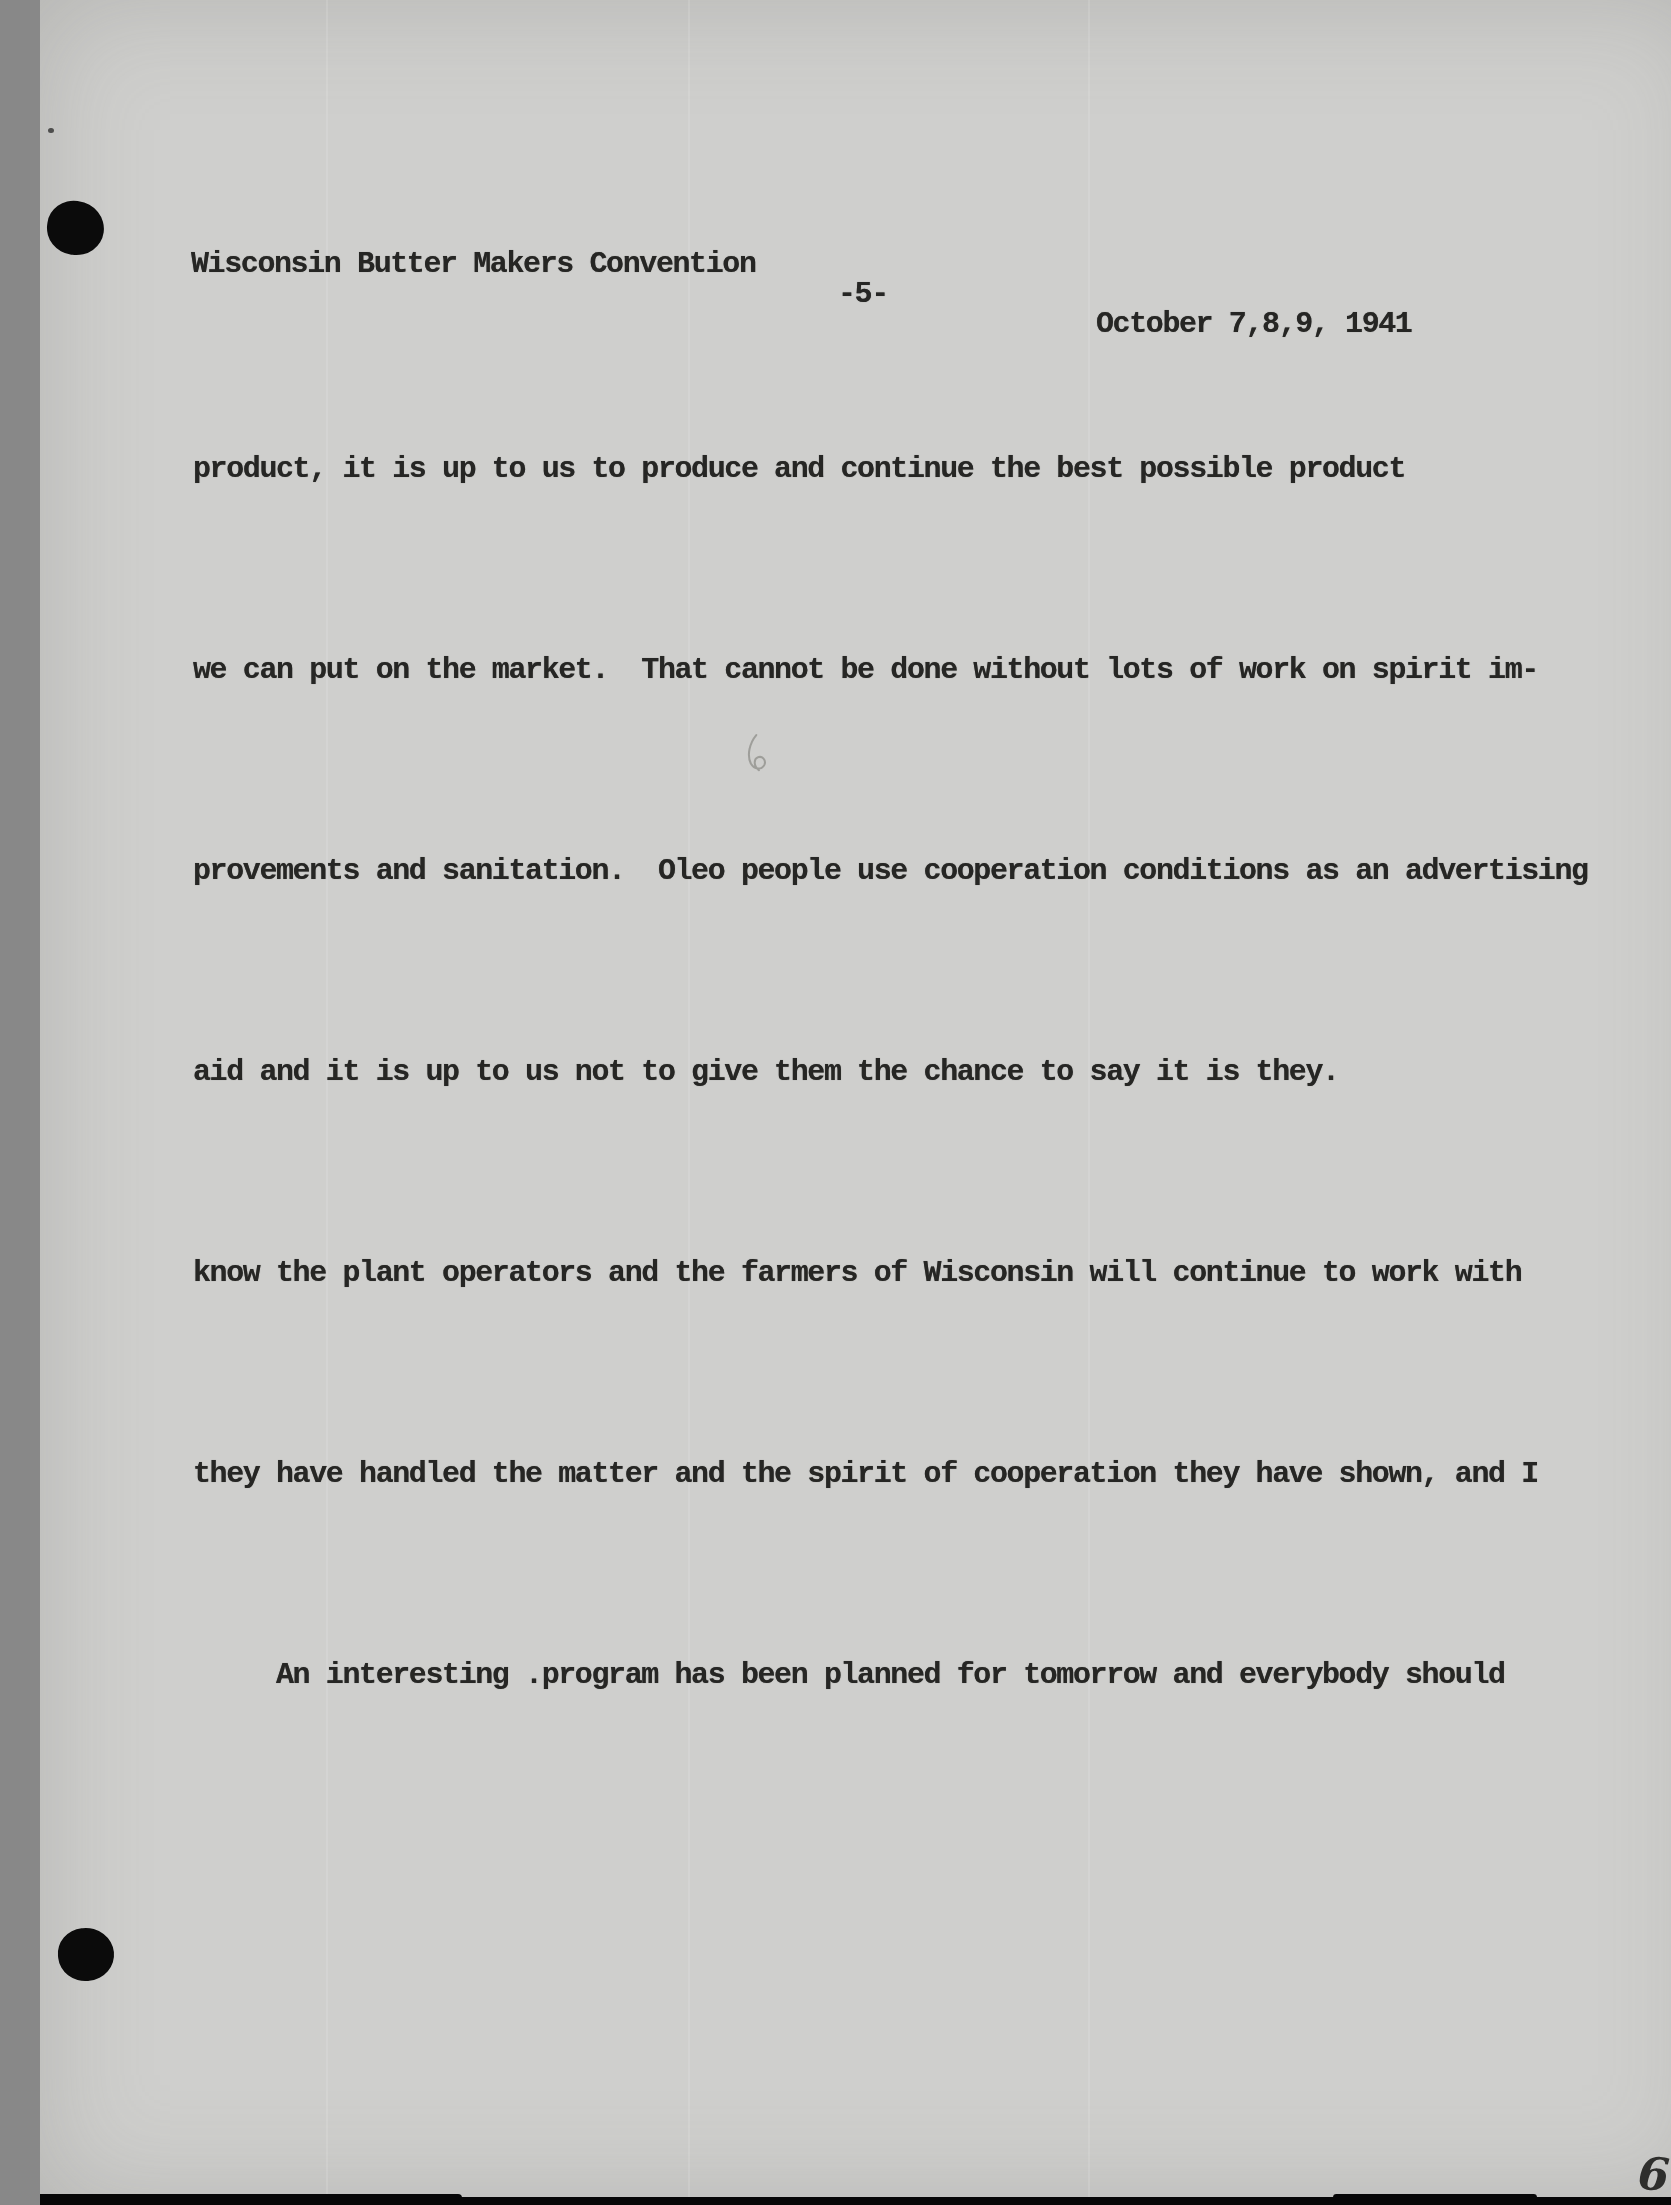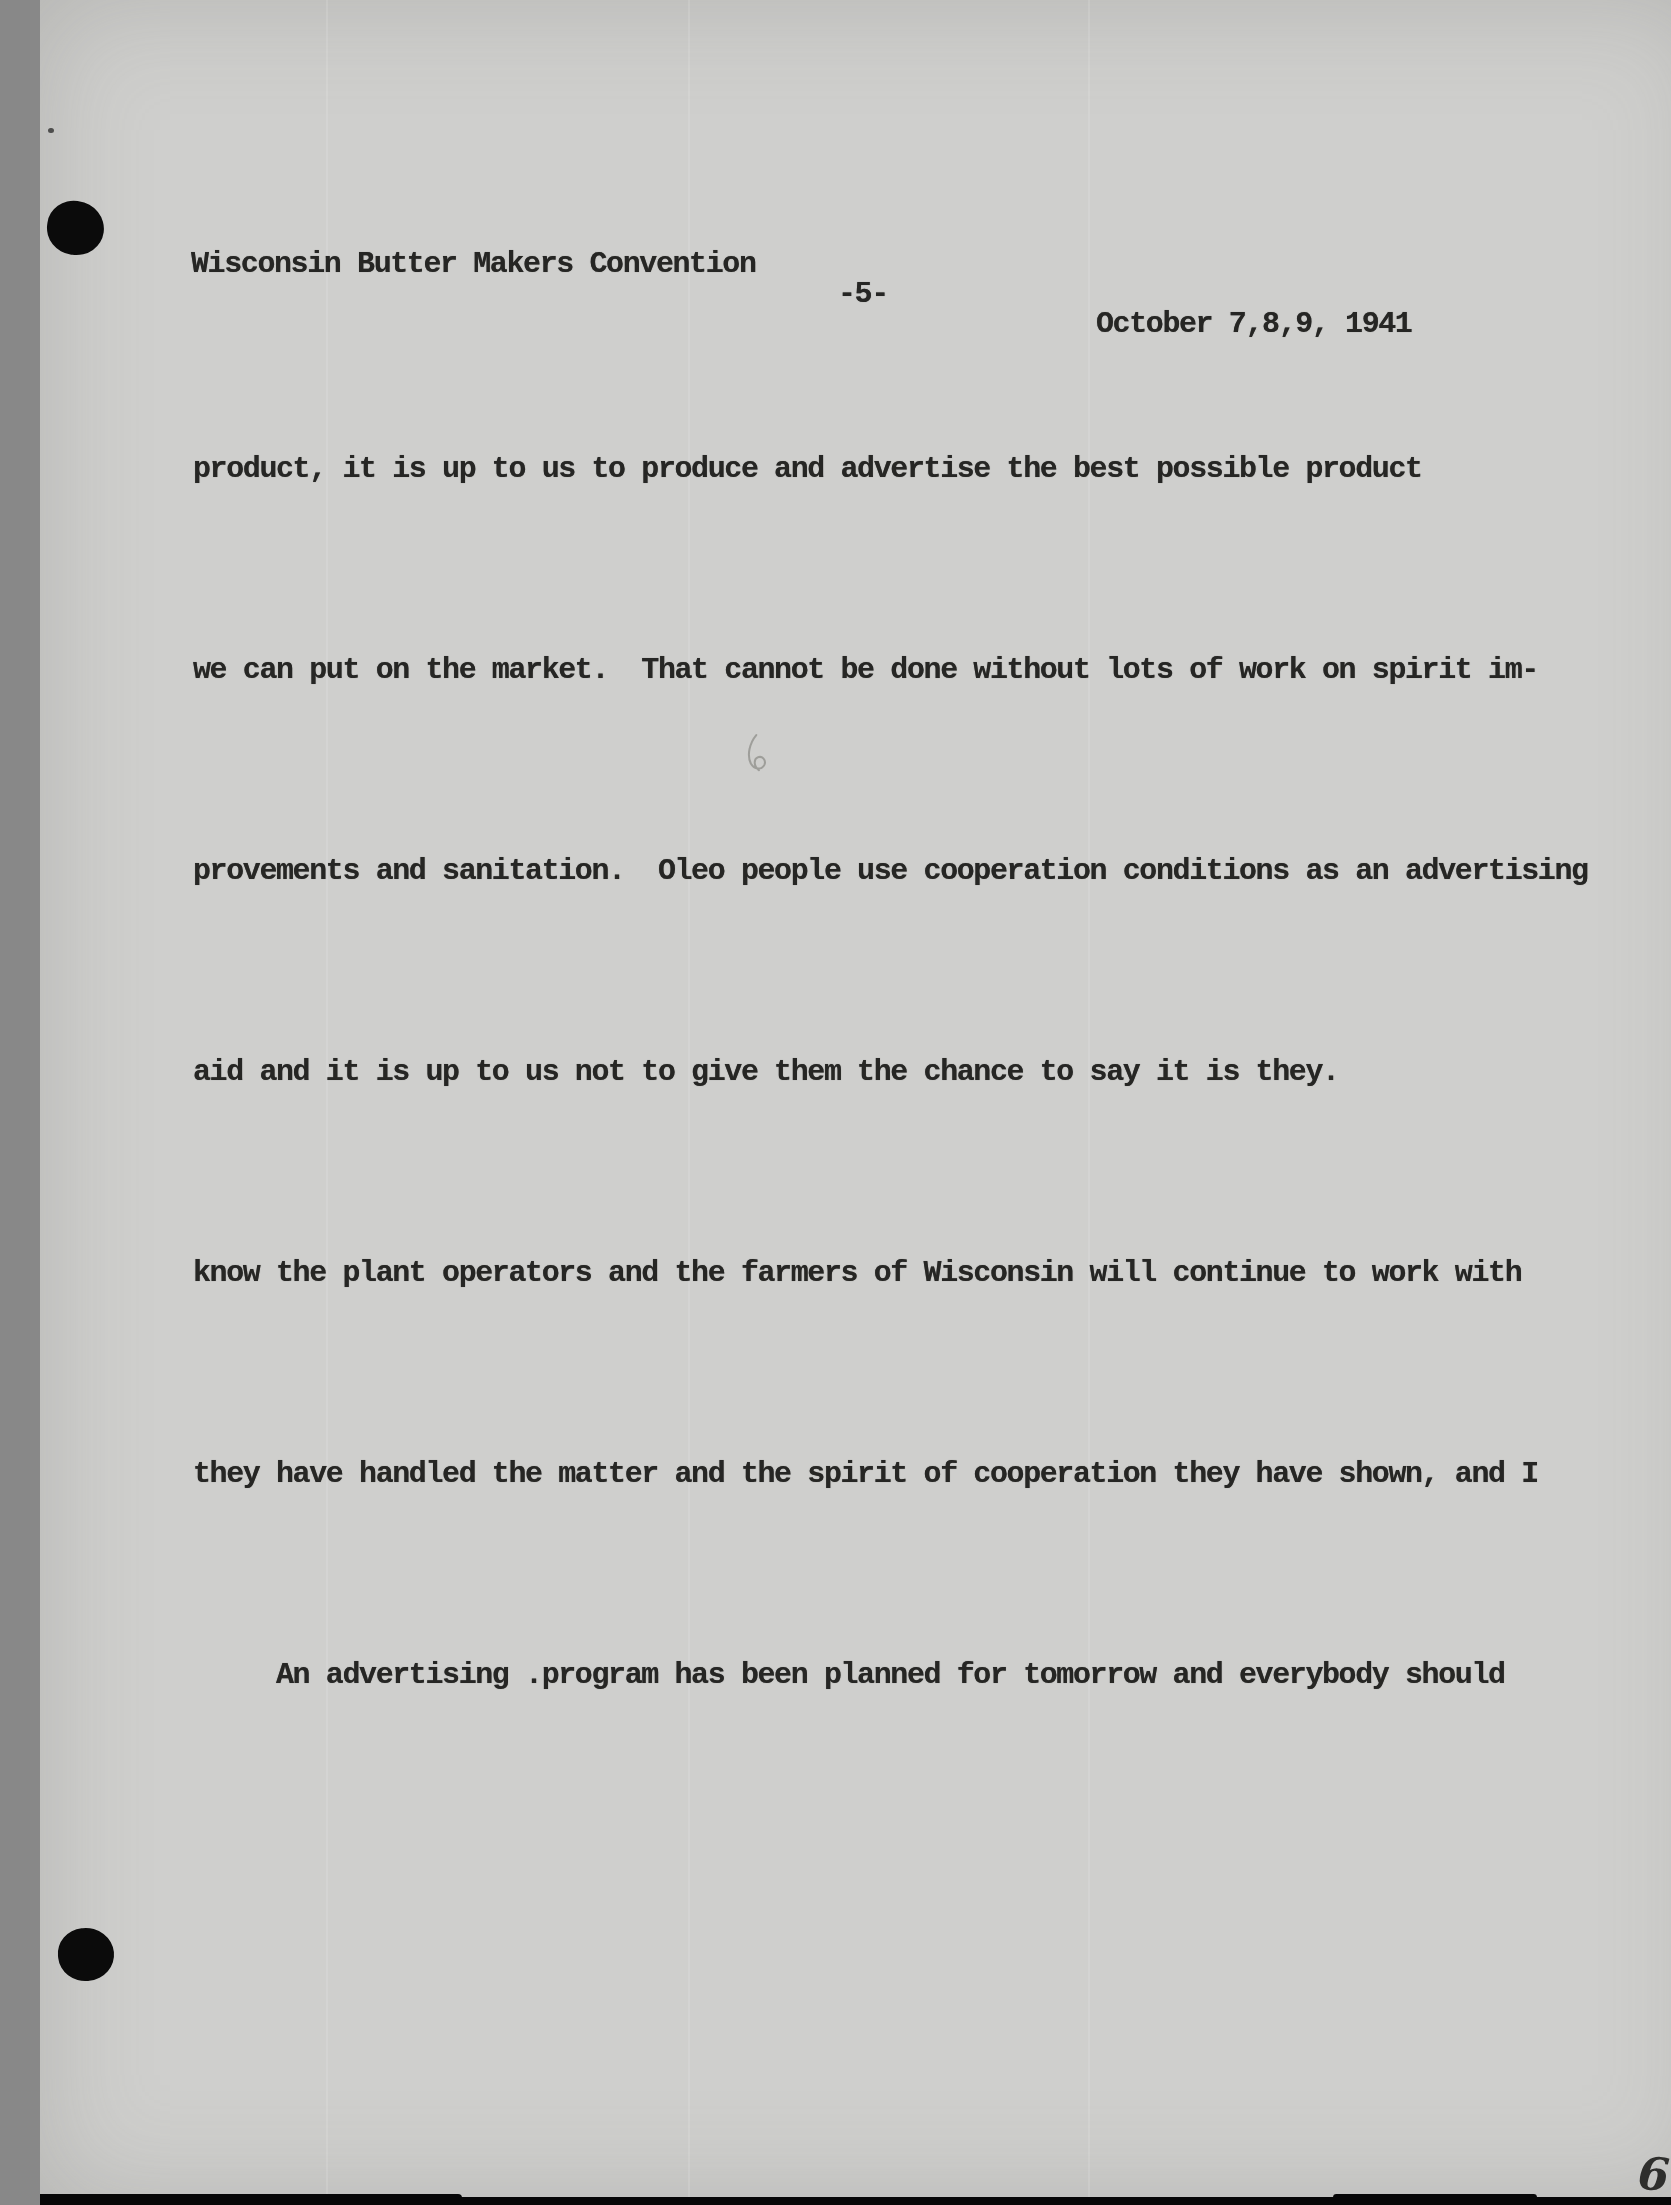--- a/index.html
+++ b/index.html
@@ -95,27 +95,27 @@
   <div class="punch-hole bottom"></div>
   <div class="ink-speck"></div>
 
   <div class="header-row typed">
     <span class="hdr-title">Wisconsin Butter Makers Convention</span>
     <span class="hdr-page">-5-</span>
     <span class="hdr-date">October 7,8,9, 1941</span>
   </div>
 
   <div class="body-text typed">
-    <div class="line">product, it is up to us to produce and advertise the best possible product</div>
+    <div class="line">product, it is up to us to produce and continue the best possible product</div>
     <div class="line">we can put on the market.  That cannot be done without lots of work on spirit im-</div>
     <div class="line">provements and sanitation.  Oleo people use cooperation conditions as an advertising</div>
     <div class="line">aid and it is up to us not to give them the chance to say it is they.</div>
     <div class="line">know the plant operators and the farmers of Wisconsin will continue to work with</div>
     <div class="line">they have handled the matter and the spirit of cooperation they have shown, and I</div>
-    <div class="line">     An advertising .program has been planned for tomorrow and everybody should</div>
+    <div class="line">     An interesting .program has been planned for tomorrow and everybody should</div>
     
     
     
     
     
     
     
     
     
     

